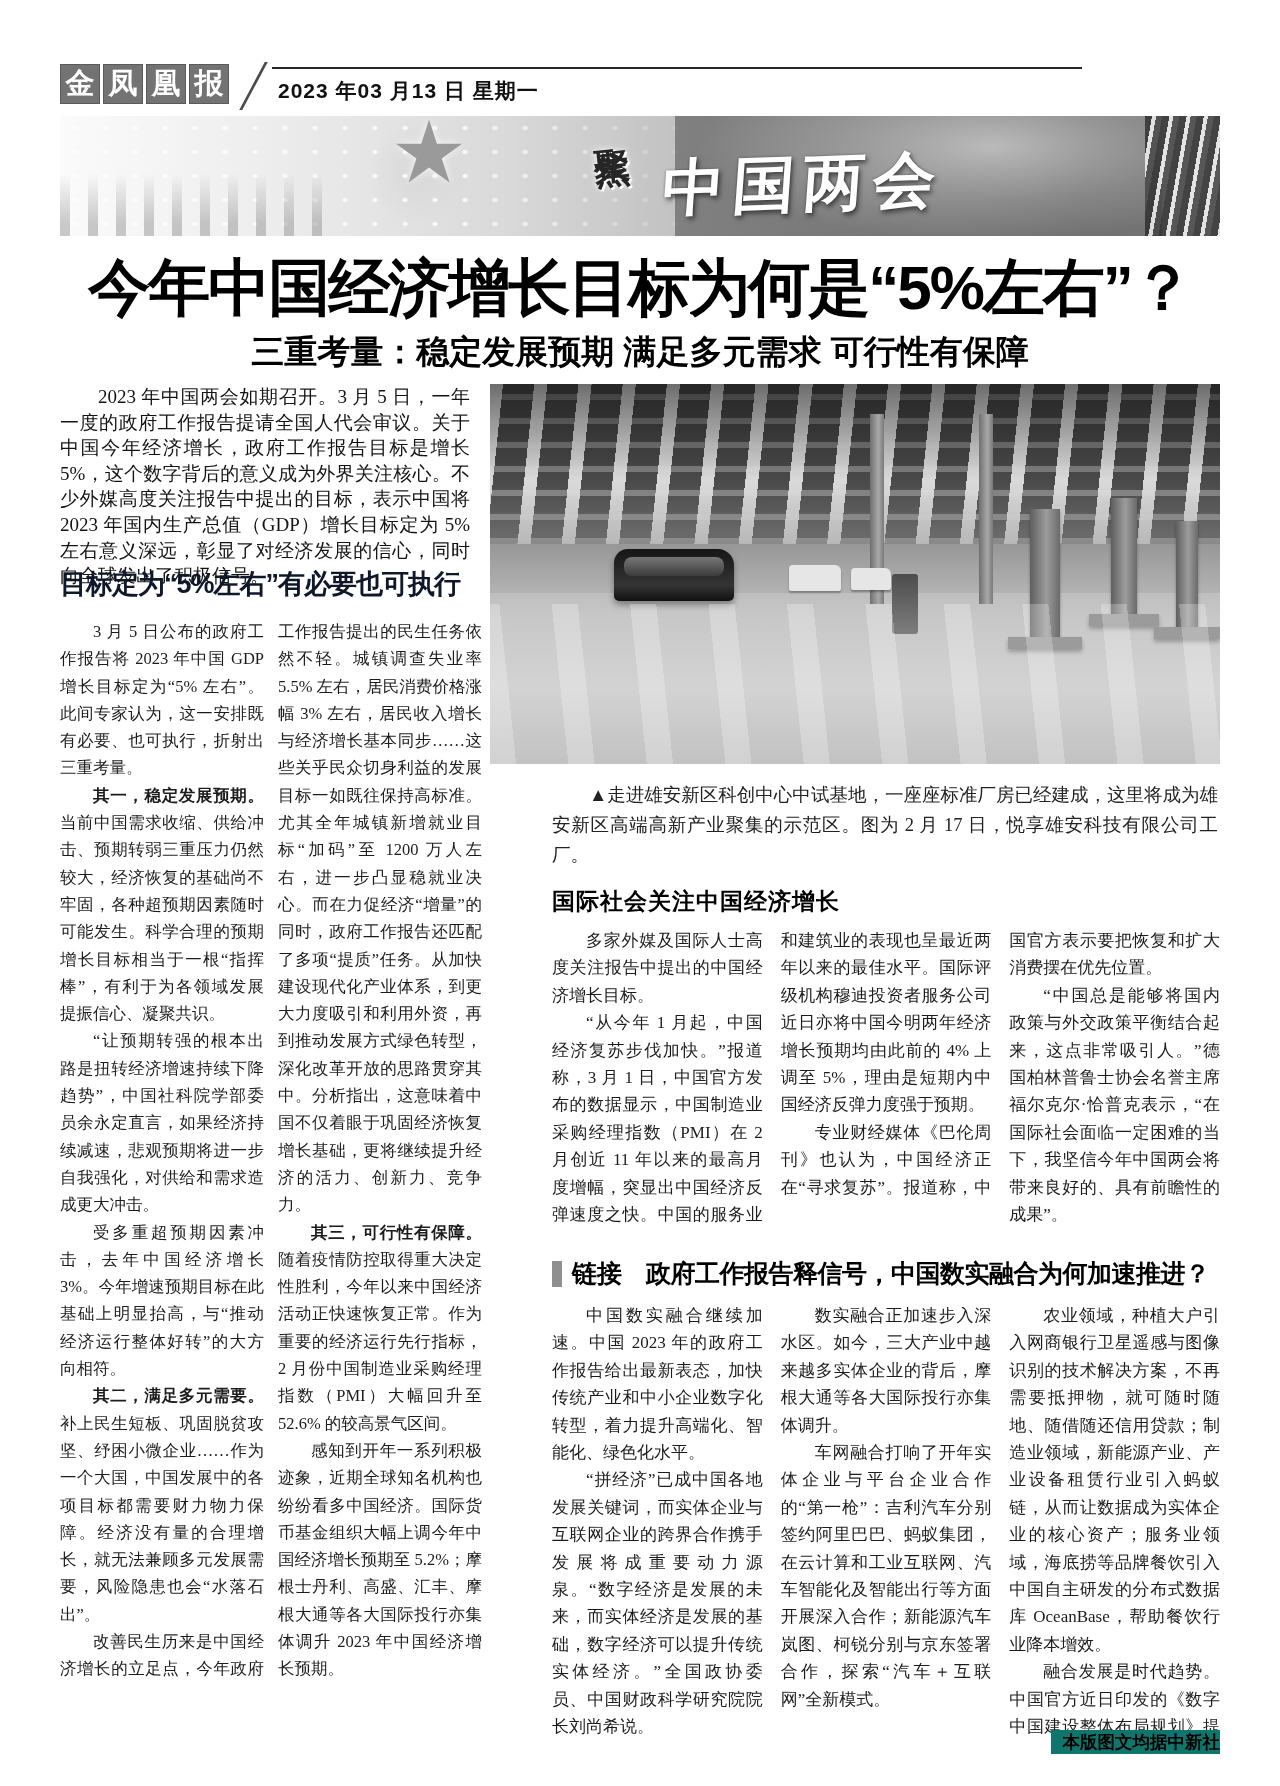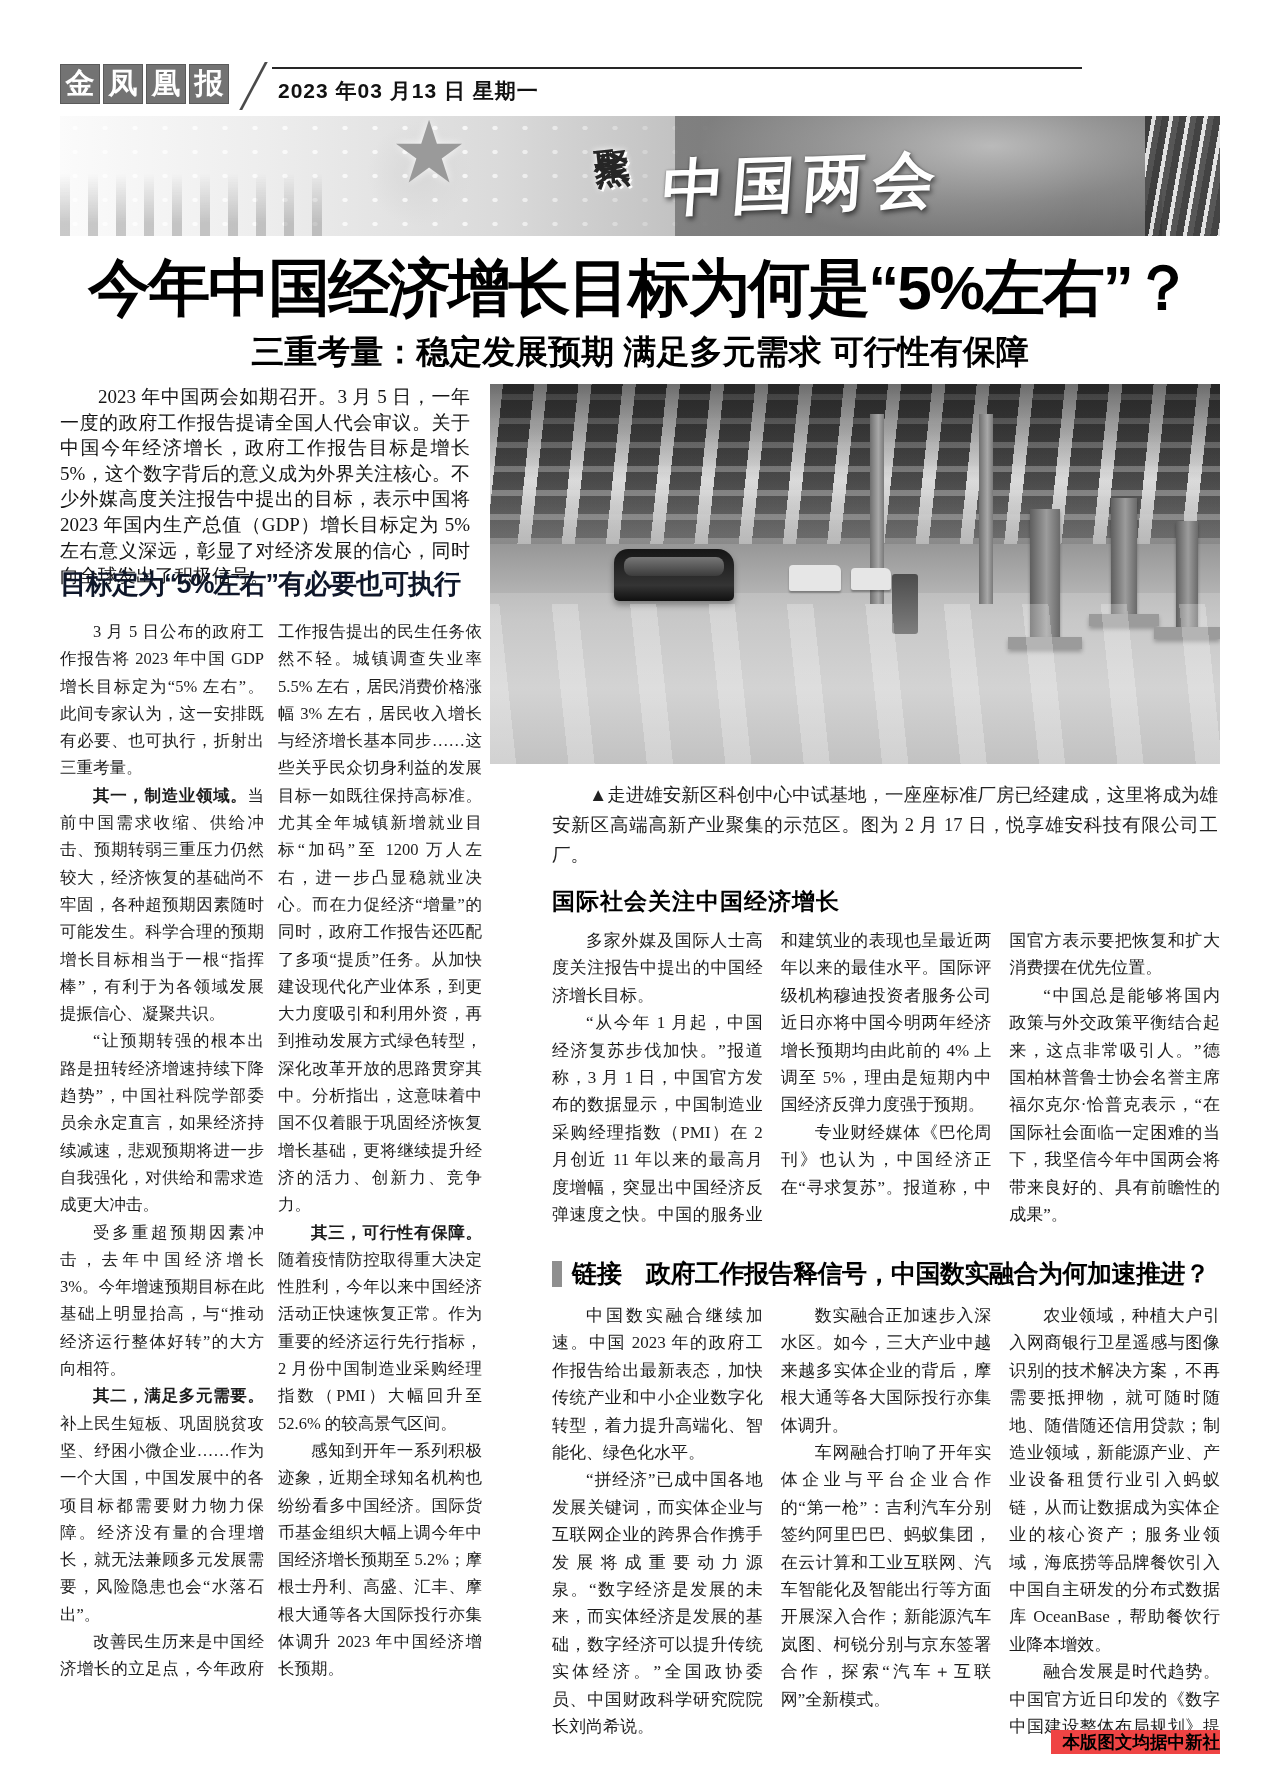--- a/index.html
+++ b/index.html
@@ -118,21 +118,21 @@
                font-size:17px; line-height:27.4px; }
 
   .link-head { margin:18px 0 12px 62px; width:668px; display:flex; align-items:center; gap:10px;
                font-family:"Liberation Sans", sans-serif; white-space:nowrap; overflow:hidden; }
   .link-bar { display:inline-block; width:10px; height:26px; background:#8f8f8f; }
   .link-tag { font-weight:900; font-size:25px; color:#000; }
   .link-title { font-weight:900; font-size:25px; color:#000; margin-left:14px; letter-spacing:-0.5px; }
 
   .link-wrap { position:relative; margin-left:62px; width:668px; }
   .link-cols { height:452px; column-count:3; column-gap:18px; font-size:17px; line-height:27.4px; }
-  .credit { position:absolute; right:0; bottom:0; background:#ef4444; padding-left:12px;
+  .credit { position:absolute; right:0; bottom:0; background:#0f766e; padding-left:12px;
             font-family:"Liberation Sans", sans-serif; font-weight:700; font-size:17.5px; color:#000; }
 </style>
 </head>
 <body>
 
 <div class="page">
 
   <div class="masthead">
     <div class="logo">
       <span class="logo-box">金</span>
@@ -157,21 +157,21 @@
 
   <h1 class="headline">今年中国经济增长目标为何是“5%左右”？</h1>
   <h2 class="subhead">三重考量：稳定发展预期 满足多元需求 可行性有保障</h2>
 
   <p class="lead">2023 年中国两会如期召开。3 月 5 日，一年一度的政府工作报告提请全国人代会审议。关于中国今年经济增长，政府工作报告目标是增长 5%，这个数字背后的意义成为外界关注核心。不少外媒高度关注报告中提出的目标，表示中国将 2023 年国内生产总值（GDP）增长目标定为 5% 左右意义深远，彰显了对经济发展的信心，同时向全球发出了积极信号。</p>
 
   <section class="article1">
     <h3 class="sec1-head">目标定为“5%左右”有必要也可执行</h3>
     <div class="cols cols2">
       <p class="para"><b class="plead"></b><span>3 月 5 日公布的政府工作报告将 2023 年中国 GDP 增长目标定为“5% 左右”。此间专家认为，这一安排既有必要、也可执行，折射出三重考量。</span></p>
-      <p class="para"><b class="plead">其一，制造业领域。</b><span>当前中国需求收缩、供给冲击、预期转弱三重压力仍然较大，经济恢复的基础尚不牢固，各种超预期因素随时可能发生。科学合理的预期增长目标相当于一根“指挥棒”，有利于为各领域发展提振信心、凝聚共识。</span></p>
+      <p class="para"><b class="plead">其一，稳定发展预期。</b><span>当前中国需求收缩、供给冲击、预期转弱三重压力仍然较大，经济恢复的基础尚不牢固，各种超预期因素随时可能发生。科学合理的预期增长目标相当于一根“指挥棒”，有利于为各领域发展提振信心、凝聚共识。</span></p>
       <p class="para"><b class="plead"></b><span>“让预期转强的根本出路是扭转经济增速持续下降趋势”，中国社科院学部委员余永定直言，如果经济持续减速，悲观预期将进一步自我强化，对供给和需求造成更大冲击。</span></p>
       <p class="para"><b class="plead"></b><span>受多重超预期因素冲击，去年中国经济增长 3%。今年增速预期目标在此基础上明显抬高，与“推动经济运行整体好转”的大方向相符。</span></p>
       <p class="para"><b class="plead">其二，满足多元需要。</b><span>补上民生短板、巩固脱贫攻坚、纾困小微企业……作为一个大国，中国发展中的各项目标都需要财力物力保障。经济没有量的合理增长，就无法兼顾多元发展需要，风险隐患也会“水落石出”。</span></p>
       <p class="para"><b class="plead"></b><span>改善民生历来是中国经济增长的立足点，今年政府工作报告提出的民生任务依然不轻。城镇调查失业率 5.5% 左右，居民消费价格涨幅 3% 左右，居民收入增长与经济增长基本同步……这些关乎民众切身利益的发展目标一如既往保持高标准。尤其全年城镇新增就业目标“加码”至 1200 万人左右，进一步凸显稳就业决心。而在力促经济“增量”的同时，政府工作报告还匹配了多项“提质”任务。从加快建设现代化产业体系，到更大力度吸引和利用外资，再到推动发展方式绿色转型，深化改革开放的思路贯穿其中。分析指出，这意味着中国不仅着眼于巩固经济恢复增长基础，更将继续提升经济的活力、创新力、竞争力。</span></p>
       <p class="para"><b class="plead">其三，可行性有保障。</b><span>随着疫情防控取得重大决定性胜利，今年以来中国经济活动正快速恢复正常。作为重要的经济运行先行指标，2 月份中国制造业采购经理指数（PMI）大幅回升至 52.6% 的较高景气区间。</span></p>
       <p class="para"><b class="plead"></b><span>感知到开年一系列积极迹象，近期全球知名机构也纷纷看多中国经济。国际货币基金组织大幅上调今年中国经济增长预期至 5.2%；摩根士丹利、高盛、汇丰、摩根大通等各大国际投行亦集体调升 2023 年中国经济增长预期。</span></p>
 
     </div>
   </section>
 

